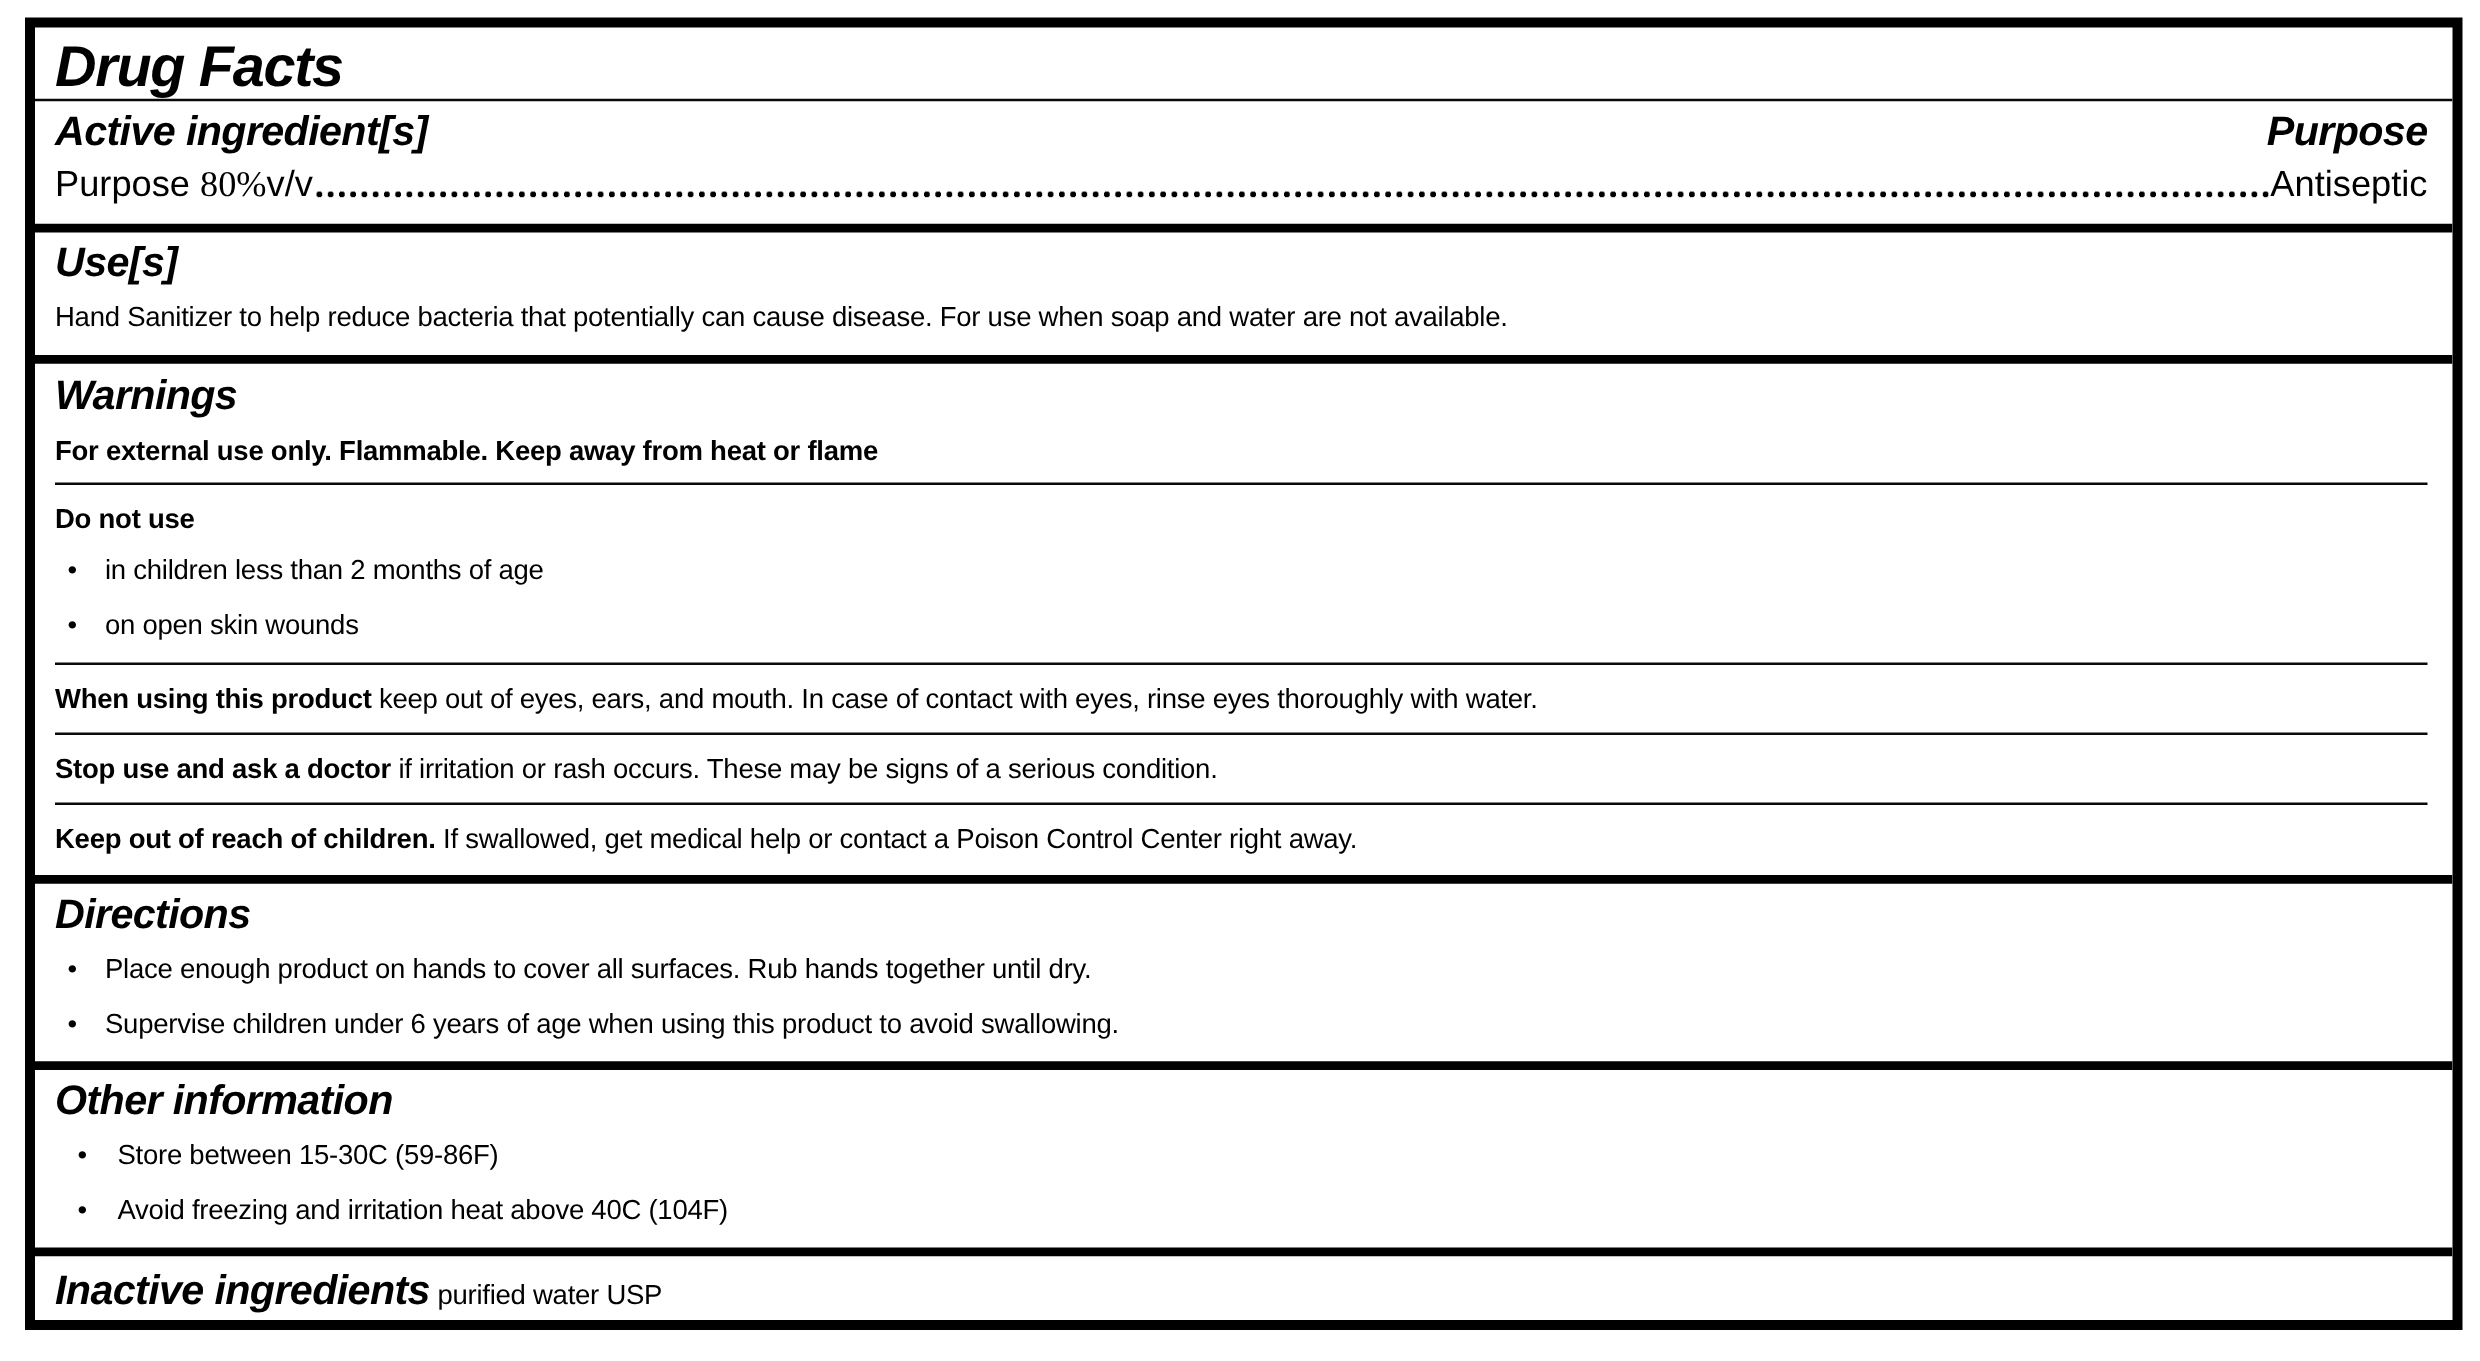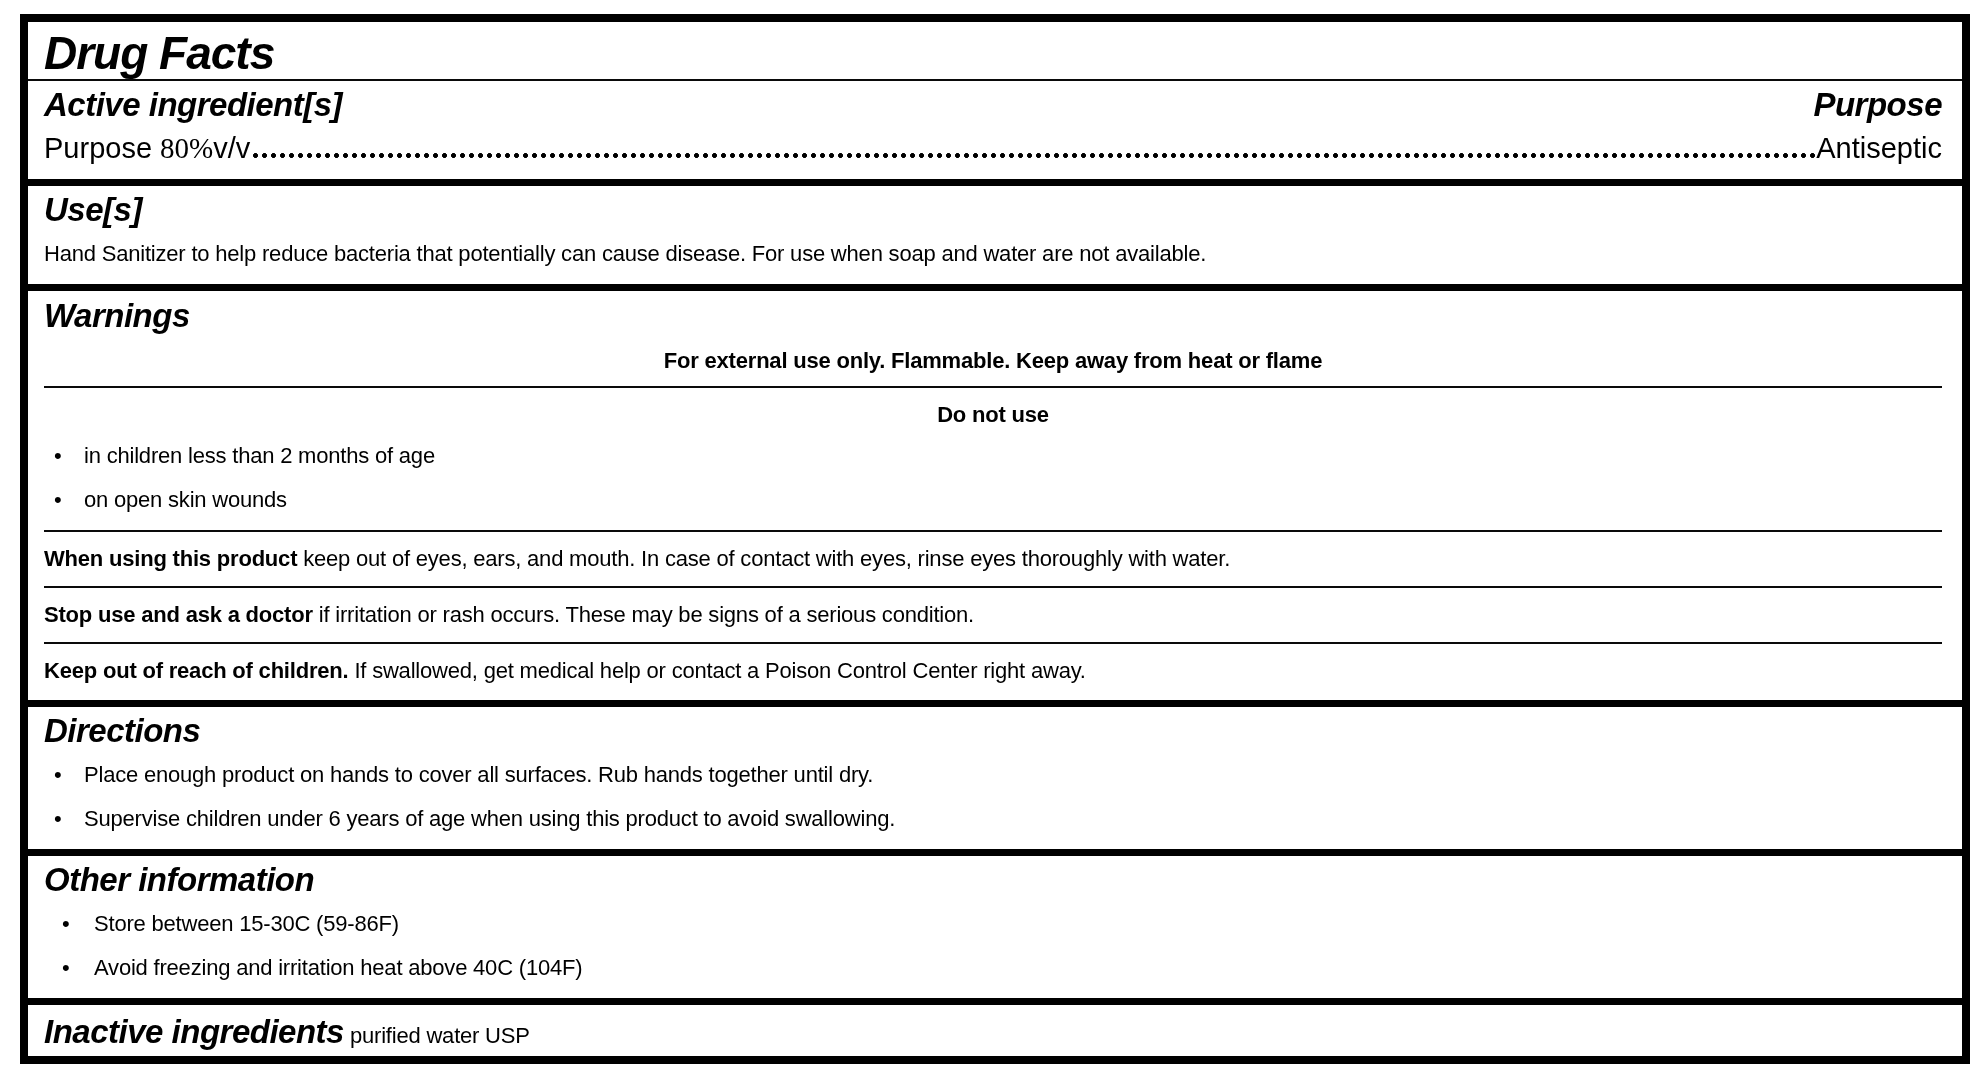--- a/index.html
+++ b/index.html
@@ -40,21 +40,21 @@
     font-style: italic;
     letter-spacing: -0.5px;
     white-space: nowrap;
   }
   .row {
     font-size: 22px;
     line-height: 38px;
     letter-spacing: -0.2px;
     padding: 3px 0;
   }
-  .bold { font-weight: bold; text-align: center; }
+  .bold { font-weight: bold; }
 
   .heading-row {
     display: flex;
     justify-content: space-between;
     align-items: baseline;
     gap: 10px;
   }
   .ing-row {
     display: flex;
     align-items: flex-end;

